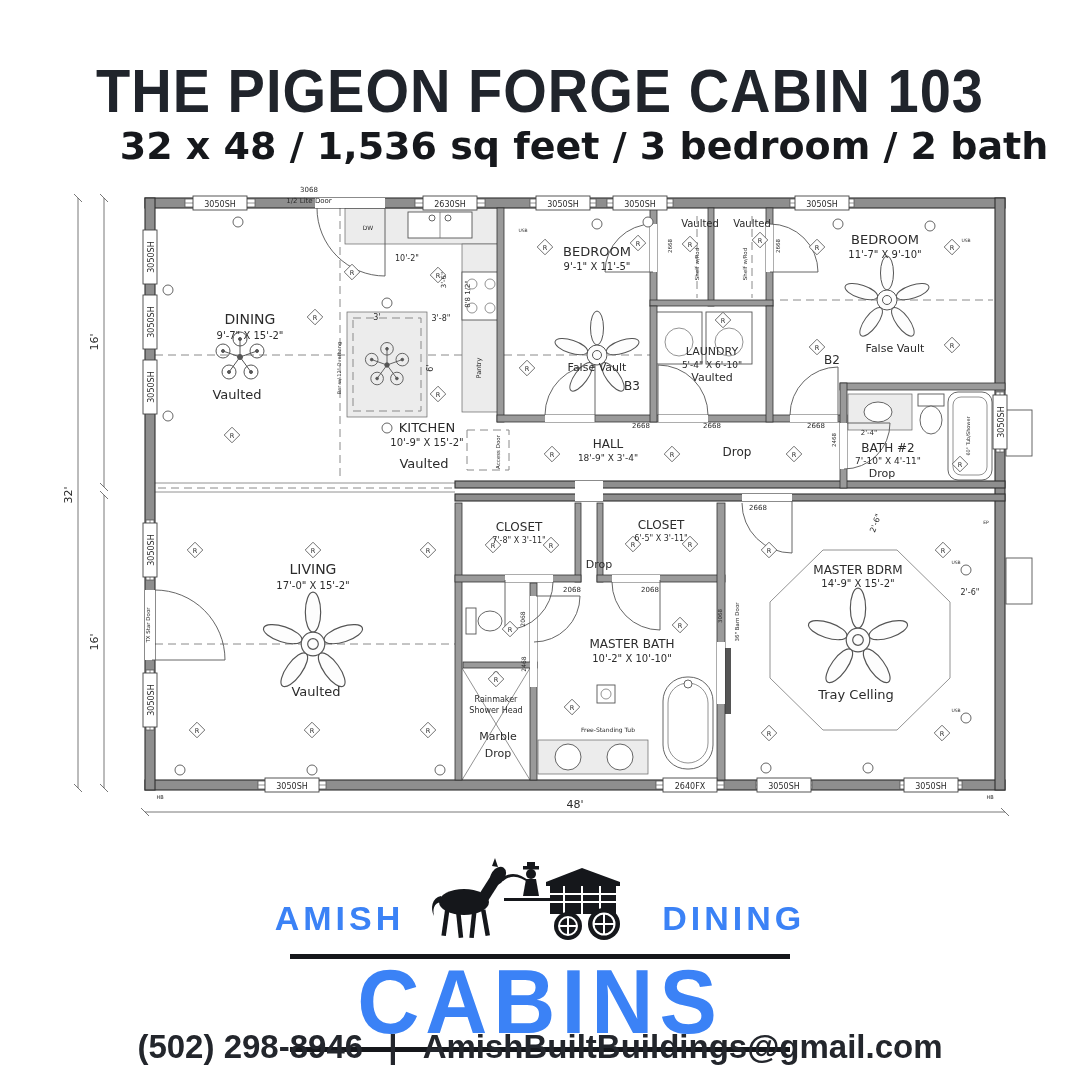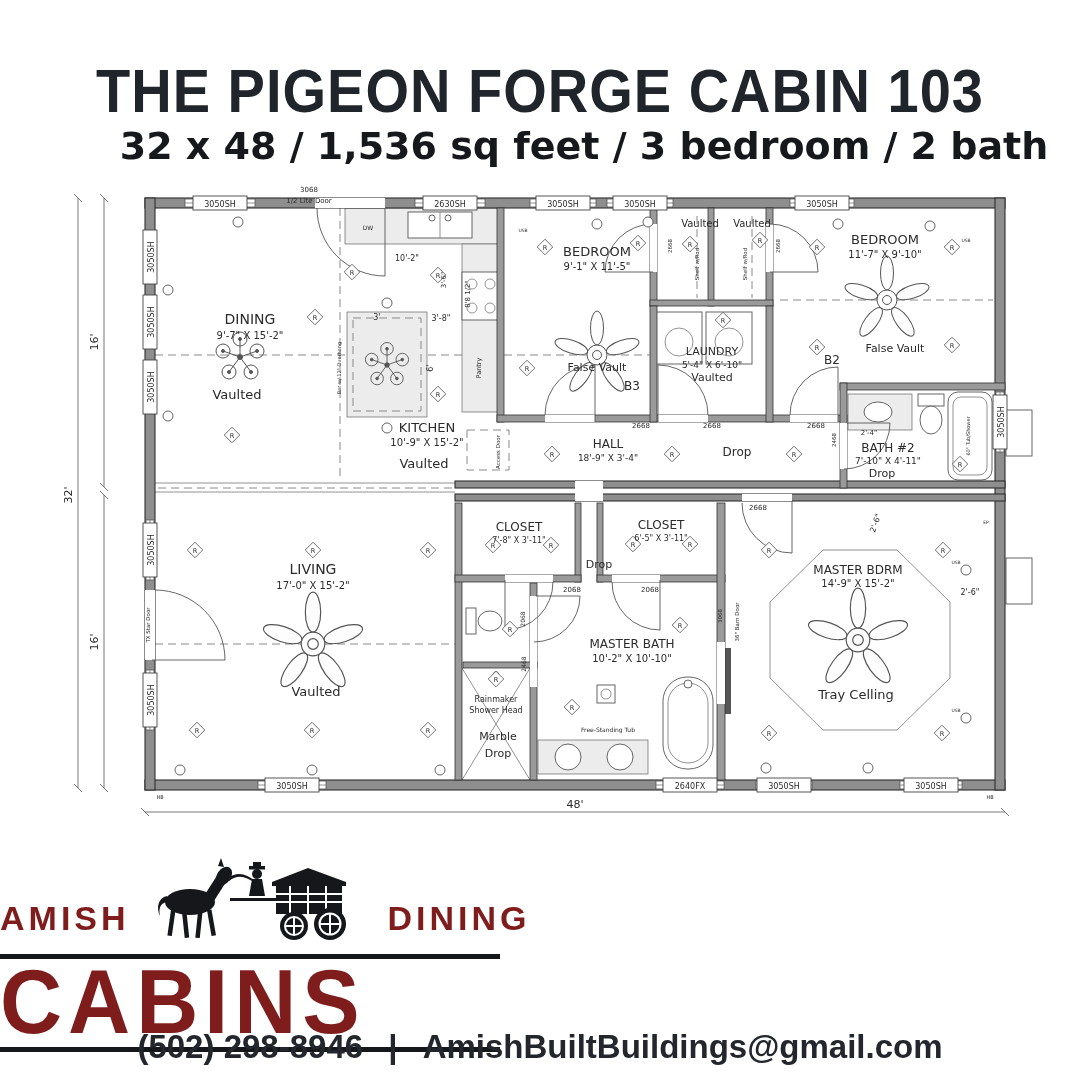--- a/index.html
+++ b/index.html
@@ -10,21 +10,21 @@
   #plan-svg text{font-family:"DejaVu Sans",sans-serif;fill:#2b2b2b;text-anchor:middle;}
   .wall{fill:#8e8e8e;stroke:#2e2e2e;stroke-width:1.1;}
   .iwall{fill:#9a9a9a;stroke:#333;stroke-width:0.8;}
   .gap{fill:#ffffff;stroke:none;}
   .door{fill:none;stroke:#555;stroke-width:0.9;}
   .fixt{fill:#ffffff;stroke:#555;stroke-width:0.9;}
   .cnt{fill:#ececec;stroke:#666;stroke-width:0.7;}
   .dash{fill:none;stroke:#8a8a8a;stroke-width:1;stroke-dasharray:8 5;}
   .thin{fill:none;stroke:#777;stroke-width:0.8;}
   .dim{stroke:#555;stroke-width:0.8;}
-  .logo{position:absolute;top:852px;left:0;width:1080px;display:flex;flex-direction:column;color:#7f1d1d;}
+  .logo{position:absolute;top:852px;left:0;width:1080px;display:flex;flex-direction:column;align-items:center;color:#3b82f6;}
   .logo-row{display:flex;align-items:flex-end;gap:14px;}
   .logo-word{font-size:34px;font-weight:900;letter-spacing:4px;transform:translateY(-14px);}
   .logo-bar{width:500px;height:5px;background:#15171b;margin:2px 0 0 0;}
   .logo-cabins{font-size:86px;font-weight:900;letter-spacing:6px;line-height:1.0;transform:scaleY(1.05);}
   .contact{position:absolute;top:1028px;left:0;width:1080px;text-align:center;font-size:33px;font-weight:800;color:#23262c;}
   .contact span{margin:0 8px;}
 </style>
 </head>
 <body>
 

